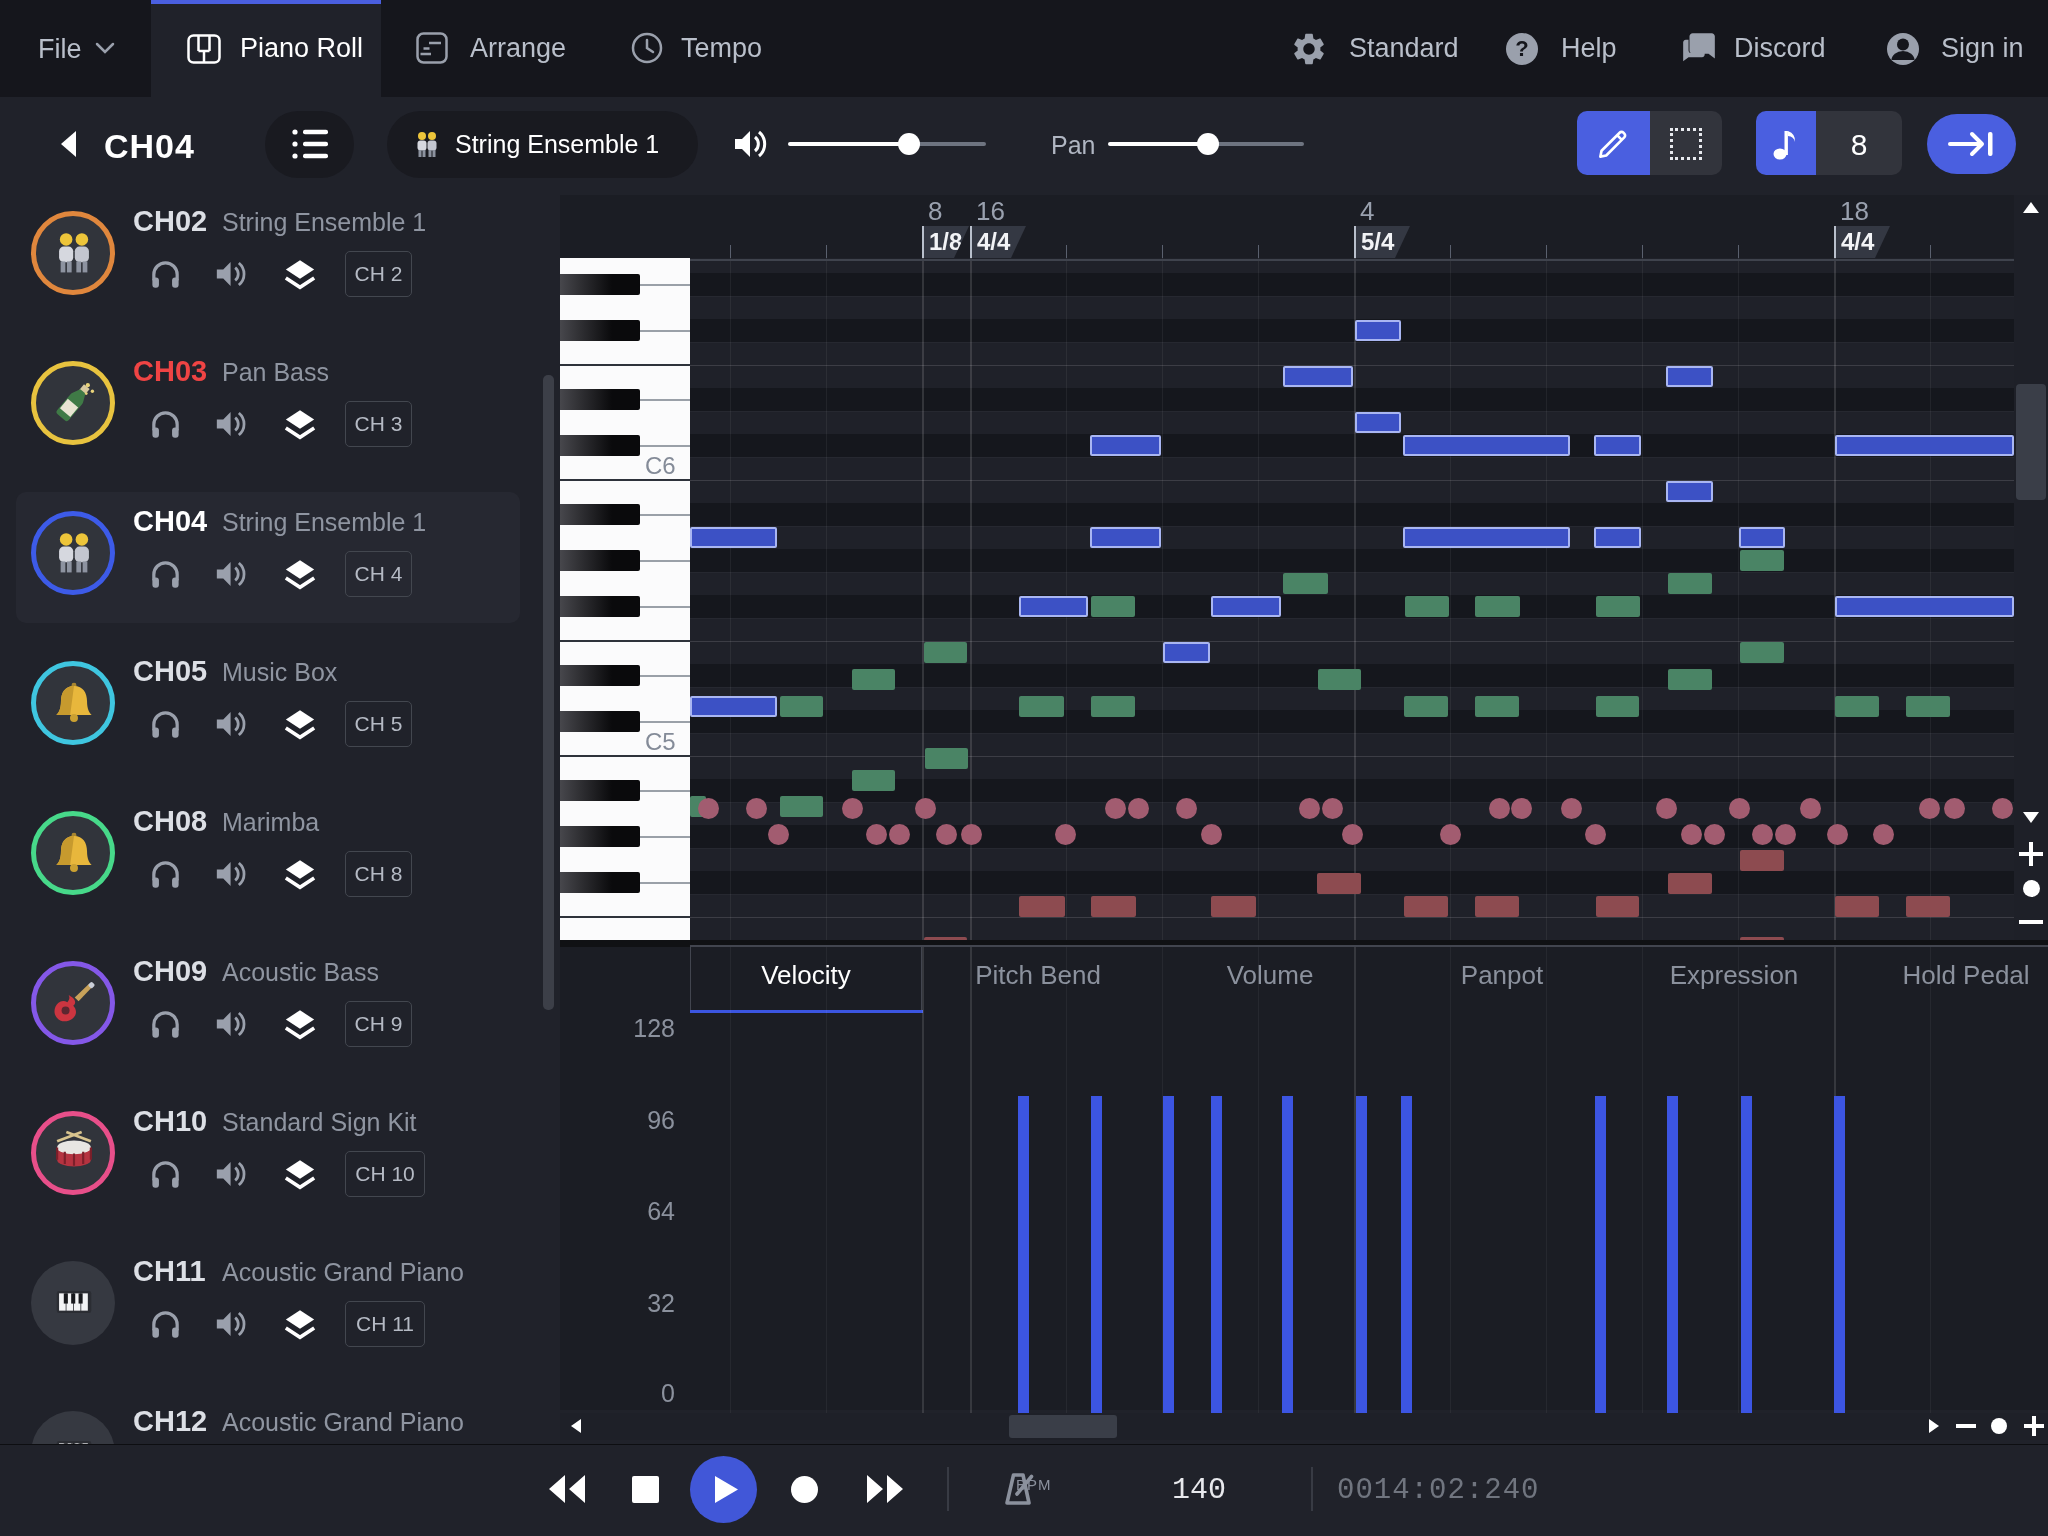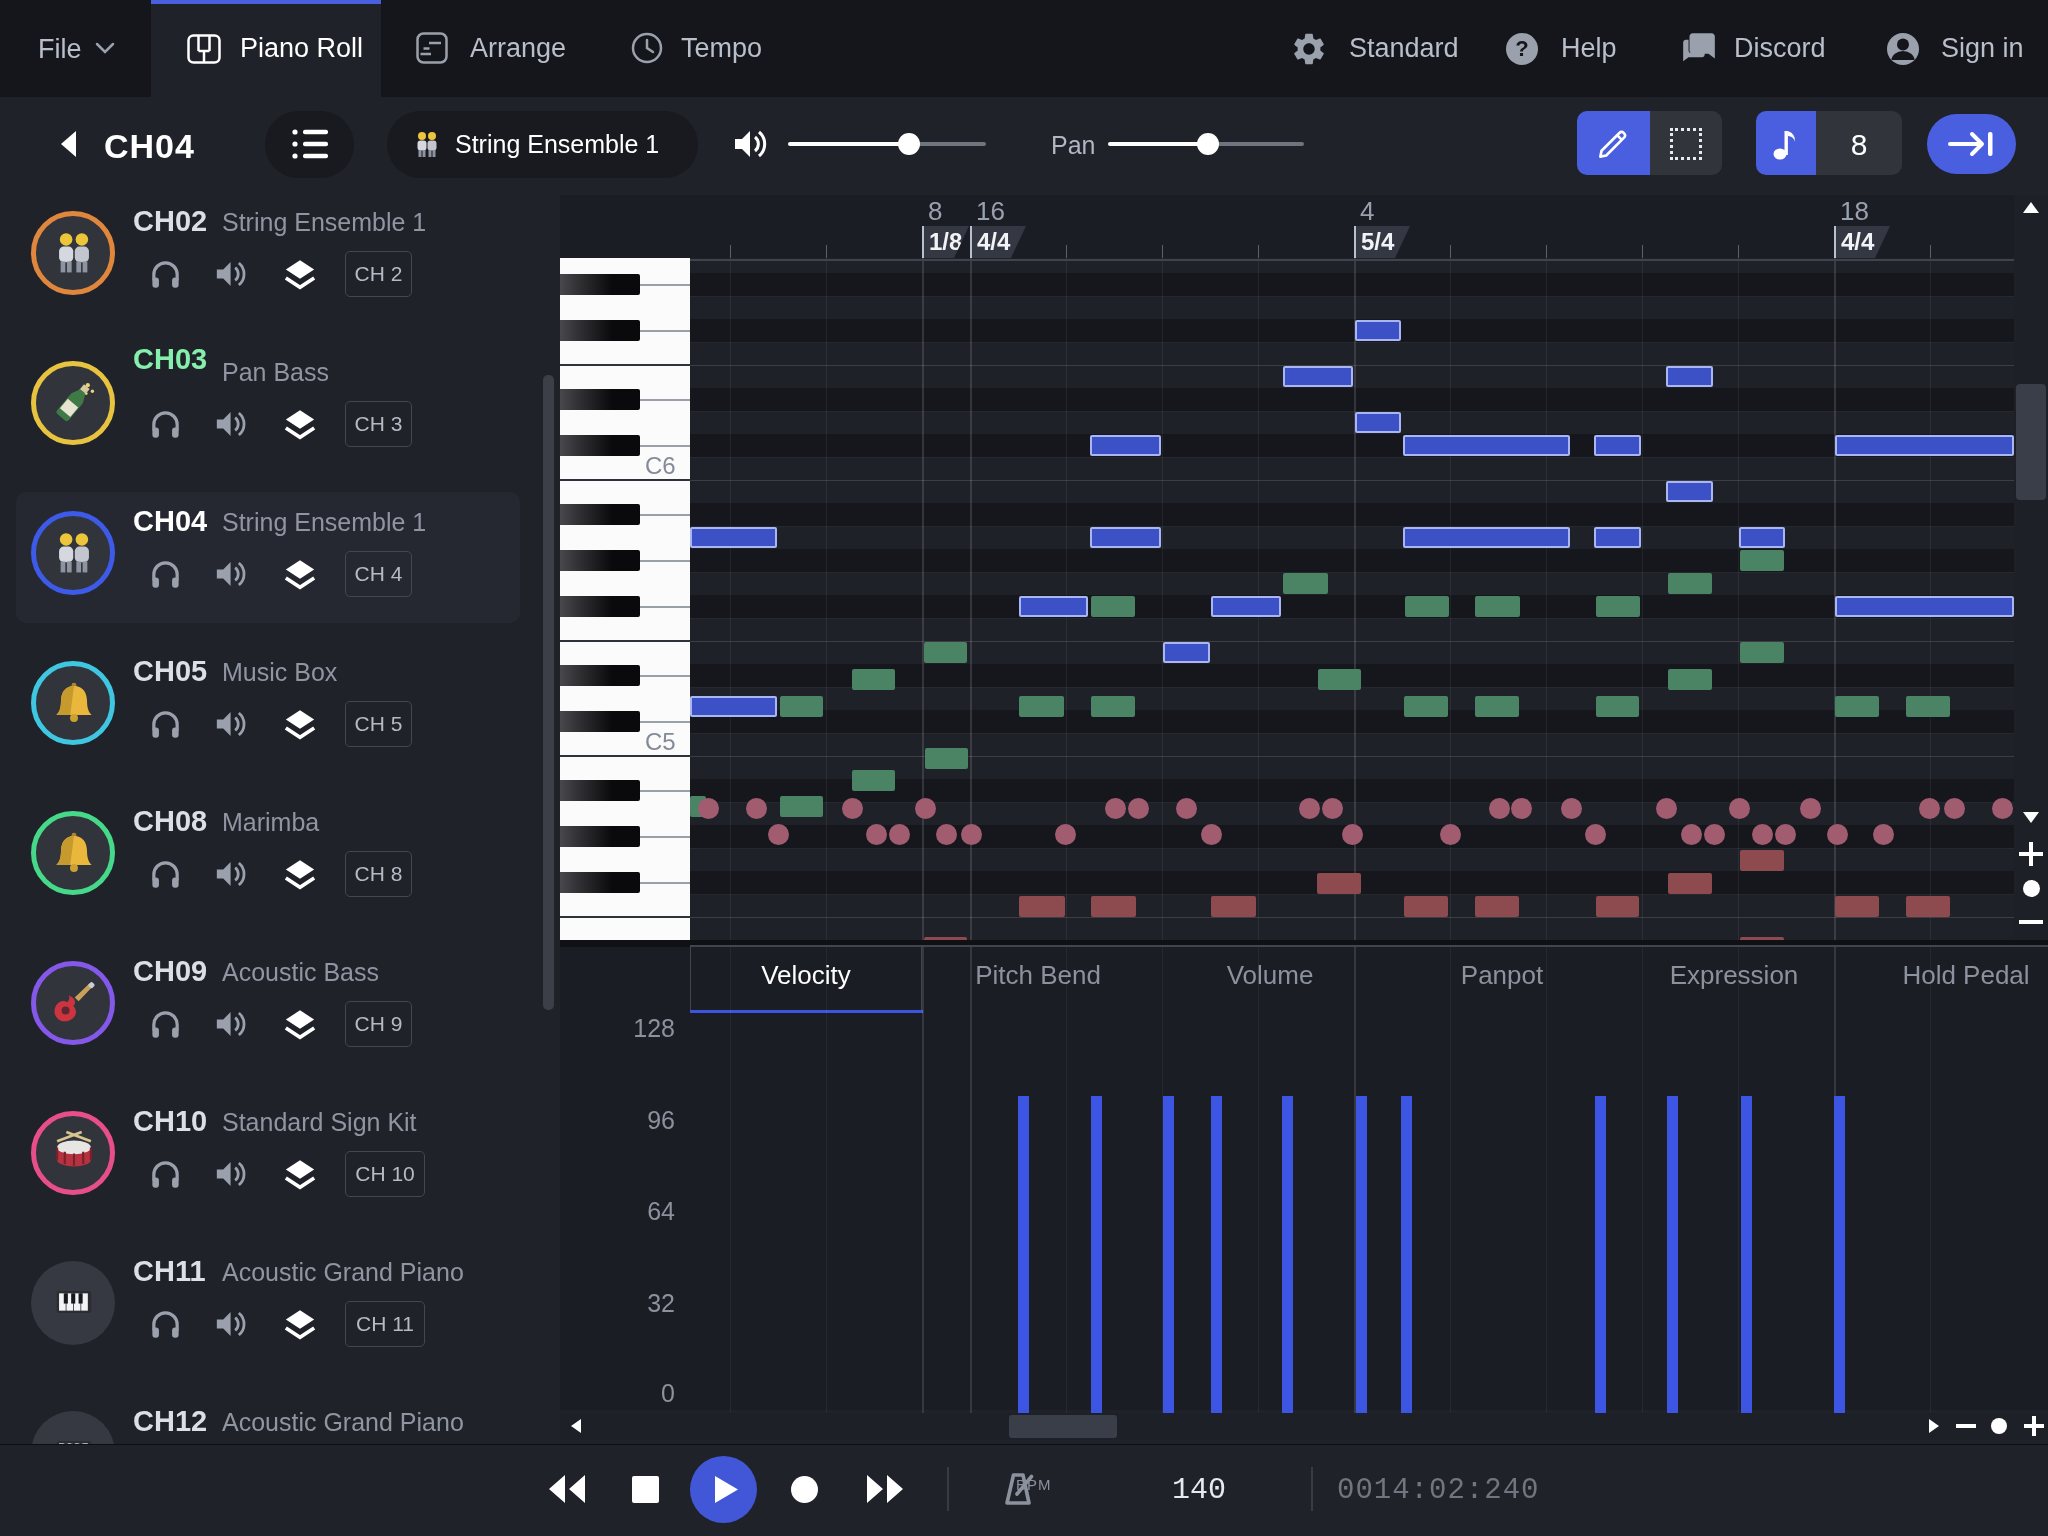--- a/index.html
+++ b/index.html
@@ -143,21 +143,21 @@
       <g transform="rotate(40 15 15)">
         <rect x="12.6" y="2" width="4.8" height="5" fill="#d8c9a0"></rect>
         <path d="M12.8 6 h4.4 l2.3 5 a4 4 0 0 1 .5 2 V26 a2 2 0 0 1 -2 2 h-6 a2 2 0 0 1 -2-2 V13 a4 4 0 0 1 .5-2z" fill="#3f7a46"></path>
         <rect x="10.6" y="16" width="8.8" height="8" fill="#e8e4d2"></rect>
       </g>
       <circle cx="24" cy="4" r="1.4" fill="#e8d27a"></circle>
       <circle cx="27" cy="8" r="1.1" fill="#e8d27a"></circle>
       <circle cx="23" cy="9.5" r="0.9" fill="#e8d27a"></circle>
     </svg>
   </div>
-<div style="position:absolute;left:133px;top:343px;width:90px;height:34px;color:#86efac;font-size:29px;font-weight:bold;">CH03</div>
+<div style="position:absolute;left:133px;top:355px;width:90px;height:34px;color:#ef4444;font-size:29px;font-weight:bold;">CH03</div>
 <div style="position:absolute;left:222px;top:358px;width:330px;height:30px;color:#8f95a1;font-size:25px;">Pan Bass</div>
 <svg style="position:absolute;left:148px;top:407px" width="35" height="35" viewBox="0 0 24 24">
     <path d="M4 16 v-4 a8 8 0 0 1 16 0 v4" stroke="#9aa0ac" stroke-width="2.2" fill="none"></path>
     <rect x="3" y="14" width="4.5" height="7" rx="2" fill="#9aa0ac"></rect>
     <rect x="16.5" y="14" width="4.5" height="7" rx="2" fill="#9aa0ac"></rect>
   </svg>
 <svg style="position:absolute;left:215px;top:408px" width="33" height="32" viewBox="0 0 36 32">
     <path d="M2 11 h7 l8-8 v26 l-8-8 h-7z" fill="#9aa0ac"></path>
     <path d="M22 9 a9 9 0 0 1 0 14" stroke="#9aa0ac" stroke-width="3" fill="none"></path>
     <path d="M26 4 a15.5 15.5 0 0 1 0 24" stroke="#9aa0ac" stroke-width="3" fill="none"></path>

